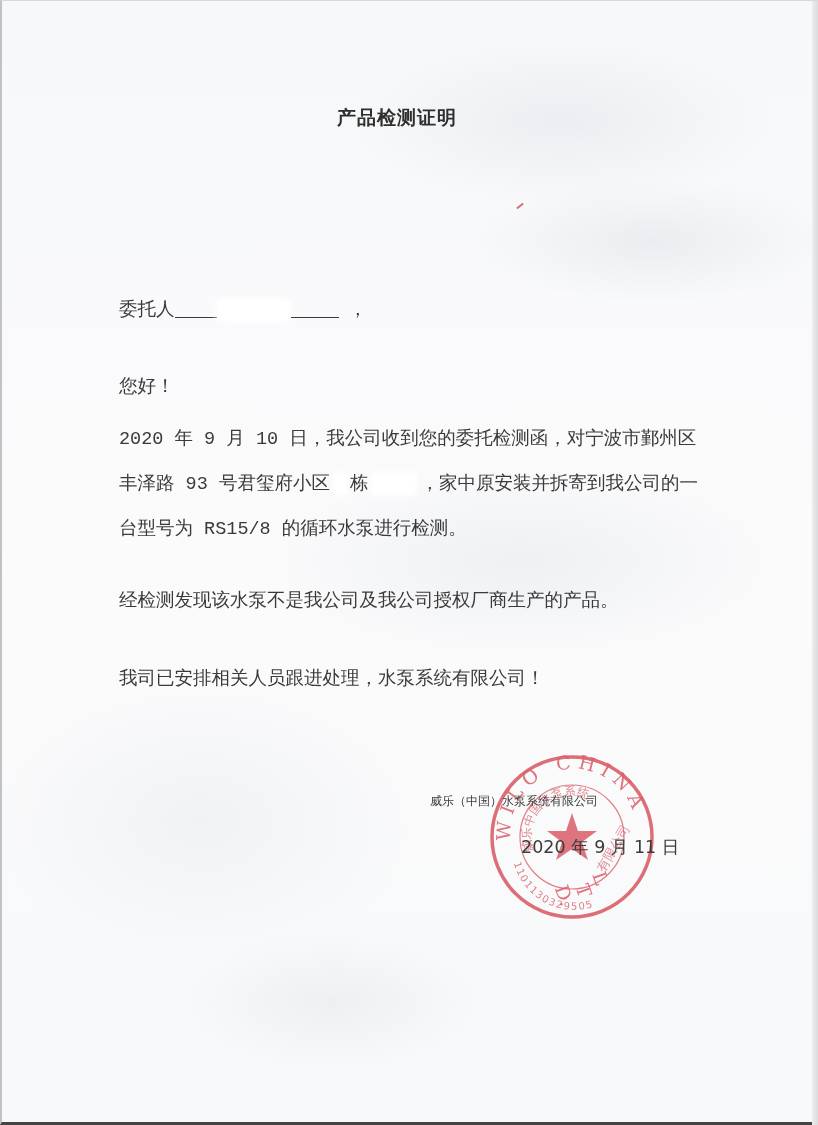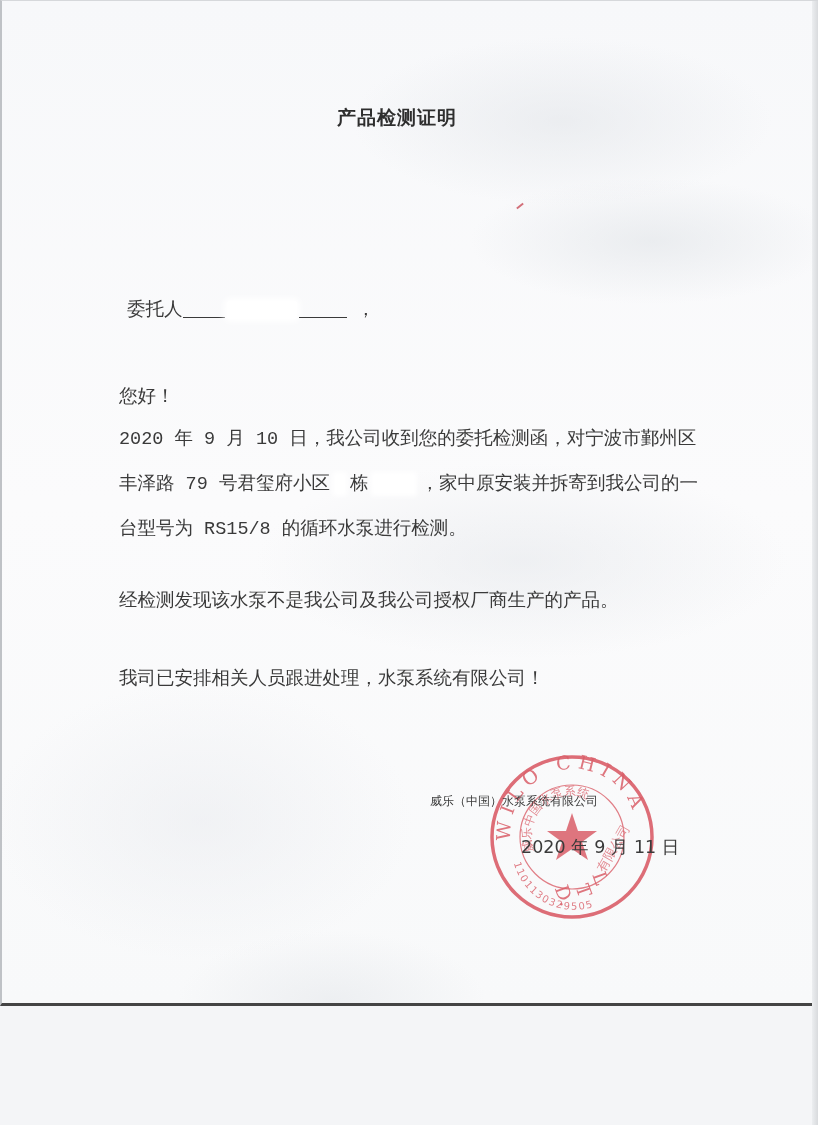--- a/index.html
+++ b/index.html
@@ -12,21 +12,21 @@
       height: 1125px;
       position: relative;
       overflow: hidden;
       font-family: "DejaVu Sans", "Liberation Sans", sans-serif;
       color: #3a3a3a;
     }
     .page {
       position: absolute;
       left: 0; top: 0;
       width: 818px;
-      height: 1006px;
+      height: 1125px;
       background:
         radial-gradient(ellipse 300px 120px at 560px 120px, rgba(225,228,232,0.55), rgba(255,255,255,0) 70%),
         radial-gradient(ellipse 260px 90px at 650px 240px, rgba(220,224,228,0.5), rgba(255,255,255,0) 70%),
         radial-gradient(ellipse 380px 140px at 520px 560px, rgba(226,229,233,0.5), rgba(255,255,255,0) 70%),
         radial-gradient(ellipse 300px 200px at 200px 820px, rgba(232,234,238,0.5), rgba(255,255,255,0) 70%),
         radial-gradient(ellipse 220px 100px at 330px 1000px, rgba(226,229,233,0.5), rgba(255,255,255,0) 70%),
         linear-gradient(180deg, #f7f8fa 0%, #fbfbfc 50%, #f8f9fa 100%);
       border-left: 2px solid #bfc2c6;
       border-bottom: 3px solid #444;
       border-top: 1px solid #d6d8db;
@@ -72,28 +72,28 @@
       transform: rotate(-38deg);
       opacity: 0.75;
     }
     .body-text {
       position: absolute;
       left: 117px;
       font-size: 18.5px;
       color: #3a3a3a;
       white-space: nowrap;
     }
-    .addressee { top: 295px; display: flex; align-items: flex-end; margin-left: 8px; }
+    .addressee { top: 295px; display: flex; align-items: flex-end; }
     .underline {
       display: inline-block;
       border-bottom: 1.5px solid #3a3a3a;
       height: 18px;
       margin-bottom: 3px;
     }
-    .greeting { top: 382px; }
+    .greeting { top: 372px; }
     .para1 { top: 416px; line-height: 45px; font-family: Liberation Mono, monospace; }
     .para2 { top: 586px; }
     .para3 { top: 664px; }
     .sig-company {
       position: absolute;
       left: 428px; top: 792px;
       font-size: 12px;
       color: #3a3a3a;
       white-space: nowrap;
       z-index: 3;
@@ -141,21 +141,21 @@
     <span class="redact" style="width:70px;height:18px;margin:0 2px 2px 2px;"></span>
     <span class="underline" style="width:48px;"></span>
     <span style="margin-left:10px;">，</span>
   </div>
 
   <div class="body-text greeting">您好！</div>
 
   <div class="body-text para1">
     <div>2020 年 9 月 10 日，我公司收到您的委托检测函，对宁波市鄞州区</div>
     <div>
-      <span>丰泽路 79 号君玺府小区</span><span class="inline-redact" style="width:8px;margin:0 6px;"></span><span>栋</span><span class="inline-redact" style="width:40px;margin:0 6px;"></span><span>，家中原安装并拆寄到我公司的一</span>
+      <span>丰泽路 93 号君玺府小区</span><span class="inline-redact" style="width:8px;margin:0 6px;"></span><span>栋</span><span class="inline-redact" style="width:40px;margin:0 6px;"></span><span>，家中原安装并拆寄到我公司的一</span>
     </div>
     <div>台型号为 RS15/8 的循环水泵进行检测。</div>
   </div>
 
   <div class="body-text para2">经检测发现该水泵不是我公司及我公司授权厂商生产的产品。</div>
 
   <div class="body-text para3">我司已安排相关人员跟进处理，水泵系统有限公司！</div>
 
   <svg class="stamp" viewBox="0 0 170 170">
     <defs>

